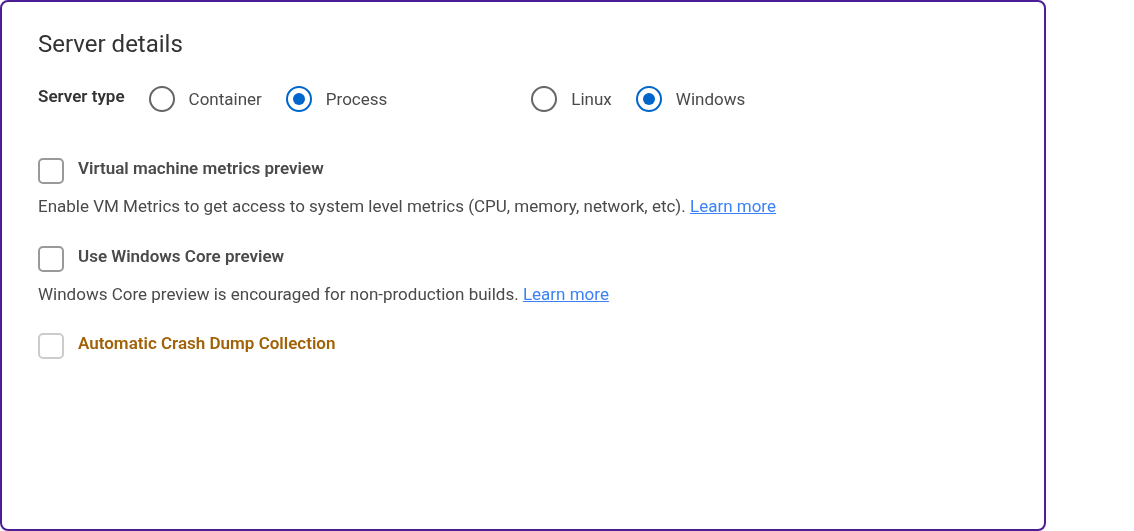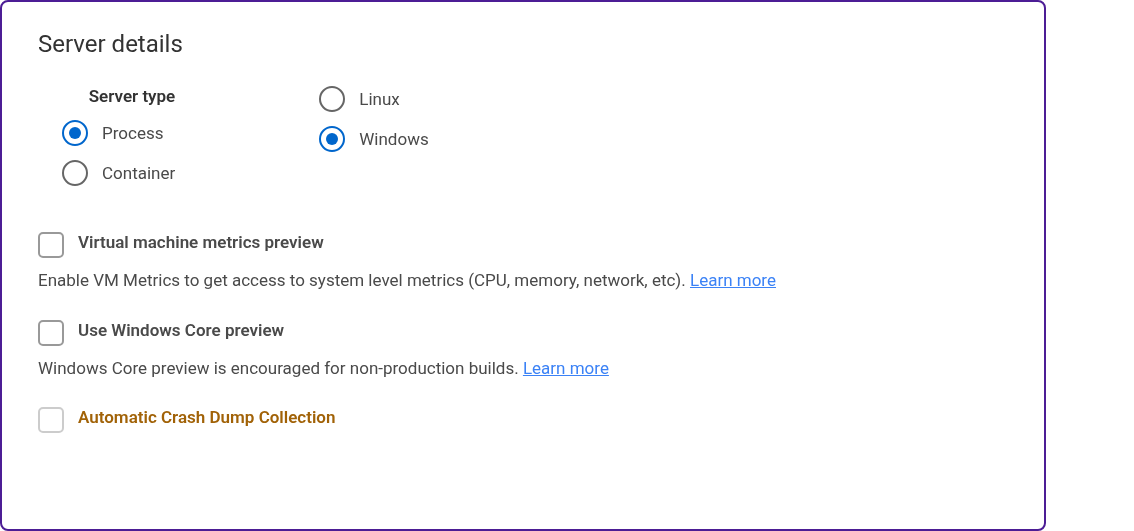--- a/index.html
+++ b/index.html
@@ -27,21 +27,21 @@
       color: #333;
       margin-bottom: 28px;
     }
     .radio-groups {
       display: flex;
       gap: 120px;
       margin-bottom: 32px;
     }
     .radio-group {
       display: flex;
-      flex-direction: column;
+      flex-direction: row;
       text-align: right;
     }
     .group-label {
       font-size: 17px;
       font-weight: 600;
       color: #333;
       margin-bottom: 14px;
     }
     .radio-option {
       display: flex;
@@ -117,28 +117,28 @@
 </head>
 <body>
 
 <div class="panel">
   <h2 class="section-title">Server details</h2>
 
   <div class="radio-groups">
     <div class="radio-group">
       <div class="group-label">Server type</div>
       <div class="radio-option">
+        <div class="radio-circle"></div>
+        <span class="radio-text">Container</span>
+      </div>
+      <div class="radio-option">
         <div class="radio-circle selected">
           <div class="radio-dot"></div>
         </div>
         <span class="radio-text">Process</span>
-      </div>
-      <div class="radio-option">
-        <div class="radio-circle"></div>
-        <span class="radio-text">Container</span>
       </div>
     </div>
 
     <div class="radio-group">
       <div class="radio-option">
         <div class="radio-circle"></div>
         <span class="radio-text">Linux</span>
       </div>
       <div class="radio-option">
         <div class="radio-circle selected">

